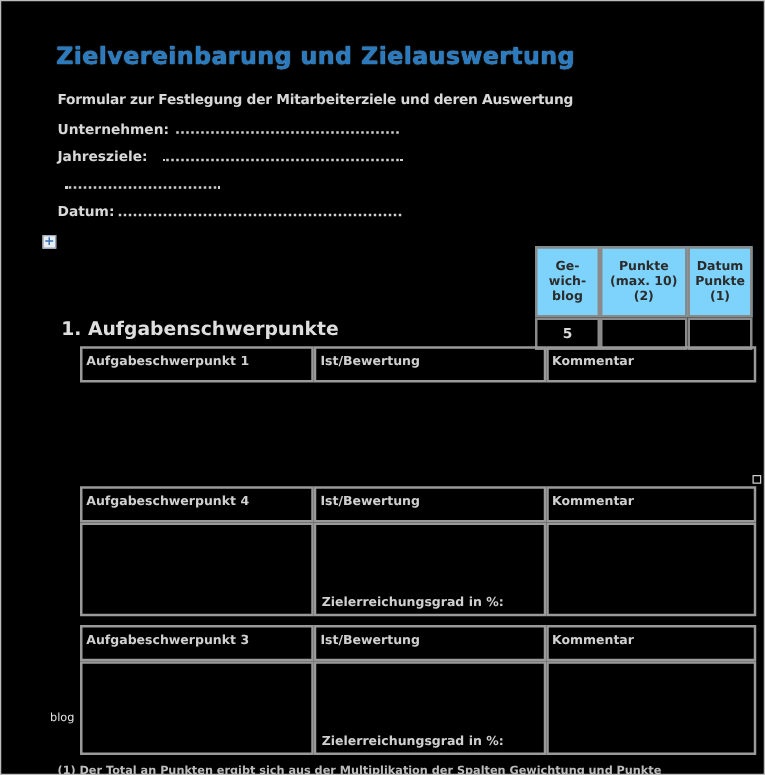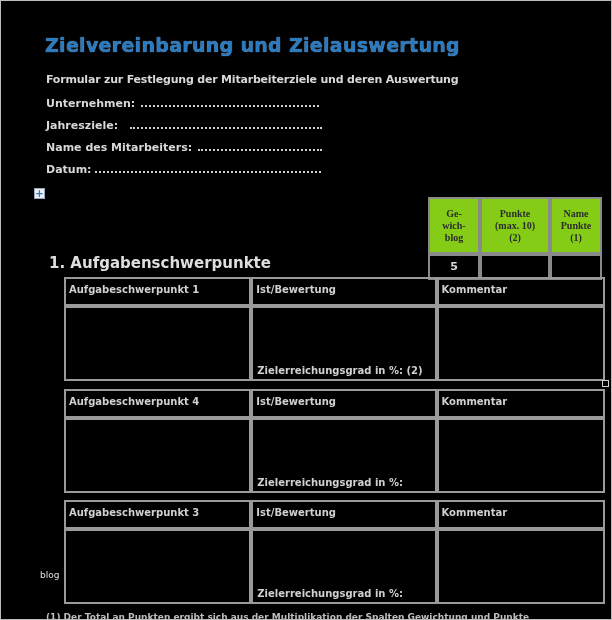--- a/index.html
+++ b/index.html
@@ -33,21 +33,21 @@
     position: absolute; left: 34px; top: 188px; width: 11px; height: 11px;
     background: #e9eef5; border: 1px solid #9aa7b8; box-sizing: border-box;
     font-size: 10px; line-height: 9px; text-align: center; color: #3b73b9; font-weight: bold;
   }
   table { border-collapse: separate; border-spacing: 0; position: absolute; }
   .score-table { left: 428px; top: 197px; }
   .score-table td {
     border: 2px solid #8a8a8a; font-size: 10px; font-weight: bold; text-align: center;
     color: #2c2c2c; padding: 0; line-height: 12px;
   }
-  .score-table .hdr td { background: #84cc16; height: 53px; font-family: Liberation Serif, serif; }
+  .score-table .hdr td { background: #7dd3fc; height: 53px; }
   .score-table .vals td { background: #000; color: #d8d8d8; height: 22px; font-size: 11px; }
   .section-heading {
     position: absolute; left: 49px; top: 254px; font-size: 15px; font-weight: bold; color: #dedede;
     white-space: nowrap;
   }
   .task-table { left: 44px; width: 561px; padding-left: 20px; }
   .task-table td {
     border: 2px solid #9a9a9a; vertical-align: top; font-size: 10px; font-weight: bold; color: #d0d0d0;
     padding: 5px 3px 0 3px; box-sizing: border-box;
   }
@@ -75,21 +75,21 @@
 <div class="title">Zielvereinbarung und Zielauswertung</div>
 <div class="subtitle">Formular zur Festlegung der Mitarbeiterziele und deren Auswertung</div>
 
 <div class="field" style="top:97px">
   <span>Unternehmen:</span><span class="dots" style="width:178px"></span>
 </div>
 <div class="field" style="top:119px">
   <span>Jahresziele:</span><span class="dots" style="width:192px;margin-left:12px"></span>
 </div>
 <div class="field" style="top:141px">
-  <span>Name des Mitarbeiters:</span><span class="dots" style="width:124px"></span>
+  <span class="dots" style="width:124px"></span>
 </div>
 <div class="field" style="top:163px">
   <span>Datum:</span><span class="dots" style="width:226px;margin-left:3px"></span>
 </div>
 
 <div class="move-handle">+</div>
 
 <table class="score-table">
   <tbody>
       <tr class="hdr">
@@ -97,48 +97,41 @@
       <div>Ge-</div>
       <div>wich-</div>
       <div>blog</div>
     </td>
     <td style="width:66px">
       <div>Punkte</div>
       <div>(max. 10)</div>
       <div>(2)</div>
     </td>
     <td style="width:48px">
-      <div>Name</div>
+      <div>Datum</div>
       <div>Punkte</div>
       <div>(1)</div>
     </td>
   </tr>
   <tr class="vals">
     <td>5</td>
     <td></td>
     <td></td>
   </tr>
 </tbody>
   </table>
 
 <div class="section-heading">1. Aufgabenschwerpunkte</div>
 
 <table class="task-table" style="top:277px">
   <tbody>
       <tr class="head">
     <td class="col1">Aufgabeschwerpunkt 1</td>
     <td class="col2">Ist/Bewertung</td>
     <td class="col3">Kommentar</td>
-  </tr>
-  <tr class="body">
-    <td class="col1"></td>
-    <td class="col2">
-          <span class="goal-label">Zielerreichungsgrad in %: (2)</span>
-        </td>
-    <td class="col3"></td>
   </tr>
 </tbody>
   </table>
 
 <div class="resize-handle"></div>
 
 <table class="task-table" style="top:389px">
   <tbody>
       <tr class="head">
     <td class="col1">Aufgabeschwerpunkt 4</td>

